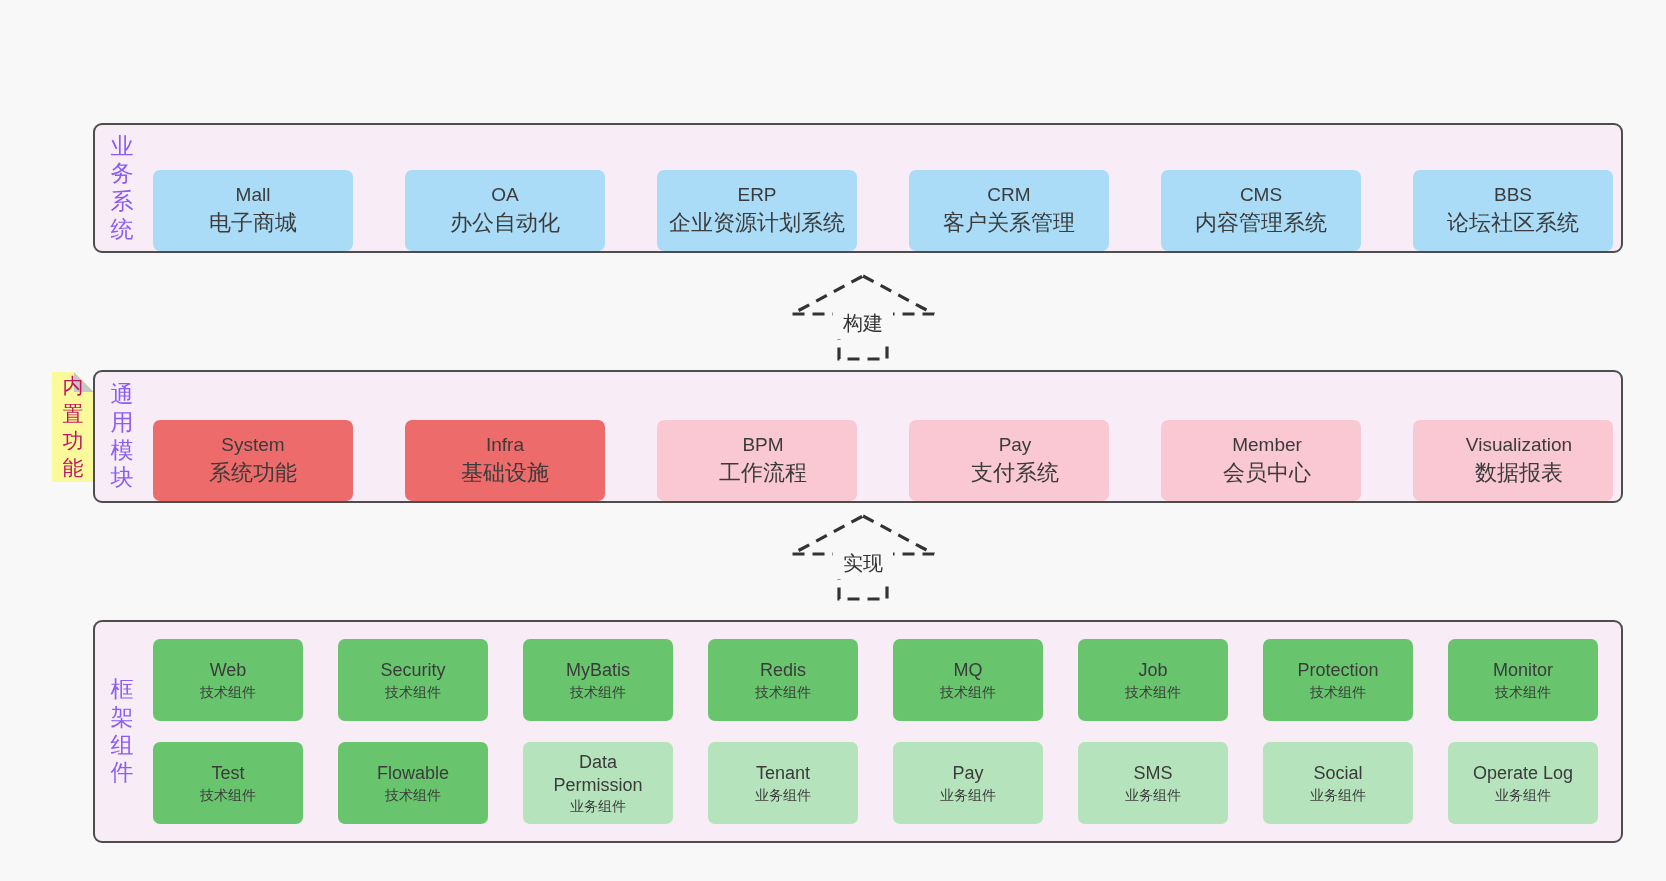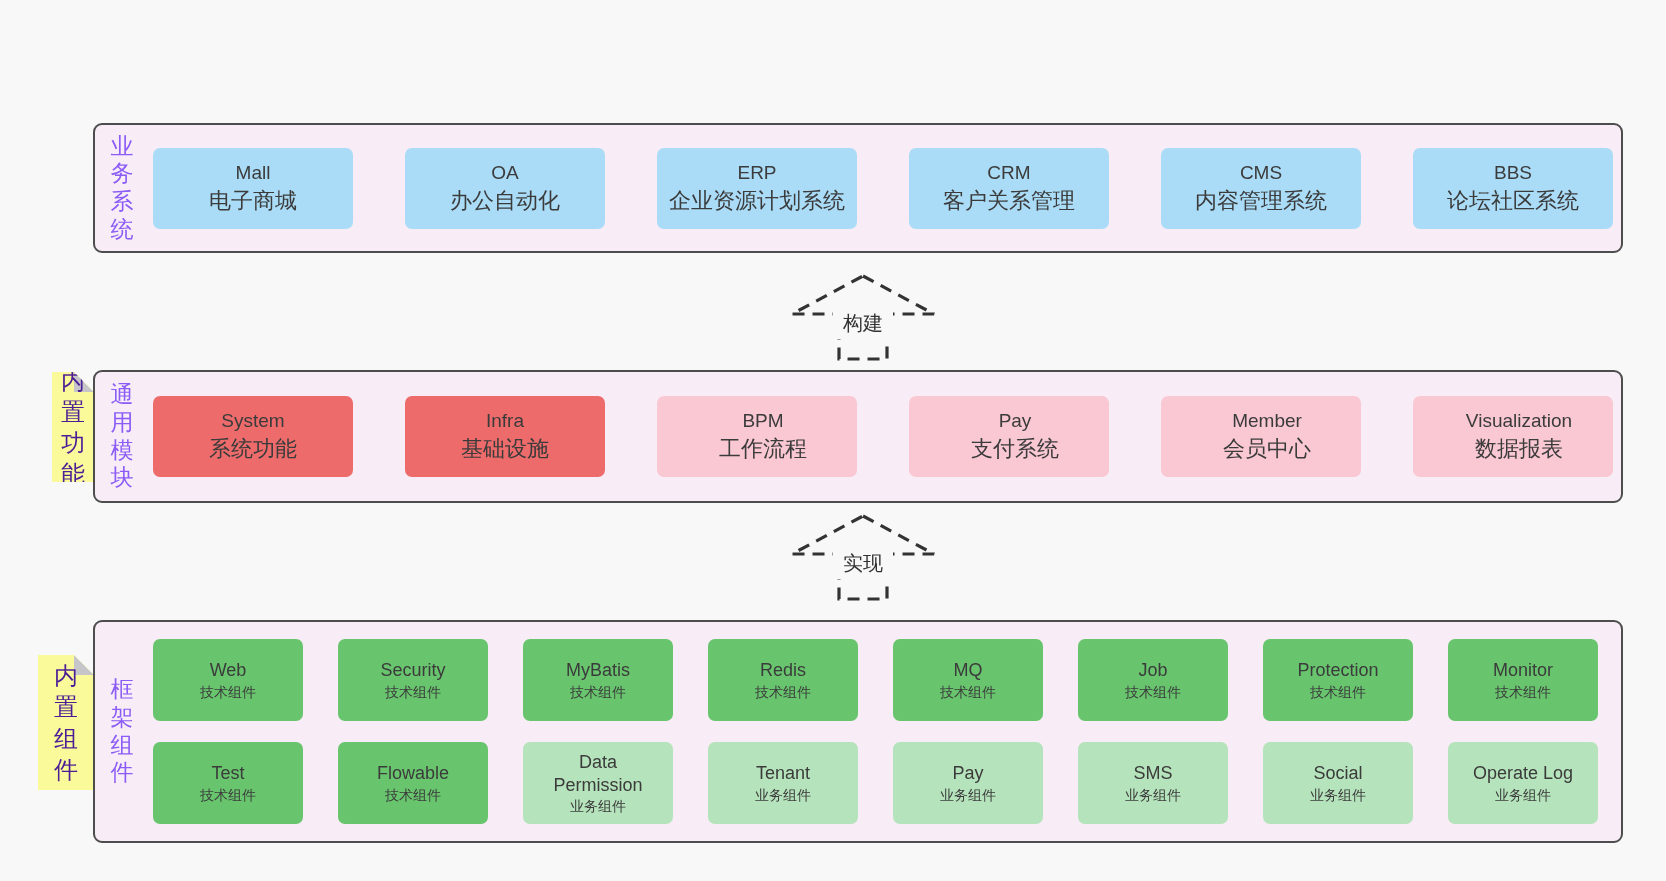--- a/index.html
+++ b/index.html
@@ -30,21 +30,21 @@
 
   .vlabel{
     position:absolute;left:14px;top:0;height:100%;width:26px;
     display:flex;align-items:center;justify-content:center;
     font-size:23px;line-height:1.2;color:#8b5cf6;
     word-break:break-all;text-align:center;
   }
 
   .prow{
     position:absolute;left:58px;top:0;height:100%;
-    display:flex;align-items:center;gap:52px;
+    display:flex;align-items:flex-end;gap:52px;
   }
   .frow{position:absolute;left:58px;display:flex;gap:35px;}
   .frow1{top:17px;}
   .frow2{top:120px;justify-content:center;}
 
   
   .box{
     width:200px;height:81px;border-radius:7px;
     display:flex;flex-direction:column;align-items:center;justify-content:center;
     text-align:center;font-size:19px;line-height:1.38;color:var(--text,#3b3b3b);
@@ -66,21 +66,21 @@
   .note1{left:52px;top:372px;width:42px;height:110px;}
   .note2{left:38px;top:655px;width:56px;height:135px;}
   .fold{
     position:absolute;top:0;right:0;width:20px;height:20px;
     background:var(--note-fold,#c6c6ca);
     clip-path:polygon(0 0,100% 100%,0 100%);
   }
   .ntext{
     position:absolute;left:50%;transform:translateX(-50%);top:0;height:100%;width:22px;
     display:flex;align-items:center;justify-content:center;
-    font-size:24px;line-height:1.3;color:#4c1d95;word-break:break-all;text-align:center;
+    font-size:21px;line-height:1.3;color:#be185d;word-break:break-all;text-align:center;
   }
 
   
   .arrow{position:absolute;left:788px;overflow:visible;}
   .arrow1{top:272px;}
   .arrow2{top:512px;}
   .arrow-shape{
     fill:none;stroke:var(--arrow-stroke,#333);stroke-width:3.2;
     stroke-dasharray:12 8;
   }
@@ -93,24 +93,20 @@
 </head>
 <body>
 
 <div class="canvas">
 
   <div class="note note1">
     <div class="fold"></div>
     <div class="ntext">内置功能</div>
   </div>
 
-  <div class="note note2">
-    <div class="fold"></div>
-    <div class="ntext">内置组件</div>
-  </div>
 
   <section class="panel panel-top">
     <div class="vlabel">业务系统</div>
     <div class="prow">
       <div class="box blue">
         <span class="en">Mall</span>
         <span class="cn">电子商城</span>
       </div>
       <div class="box blue">
         <span class="en">OA</span>

